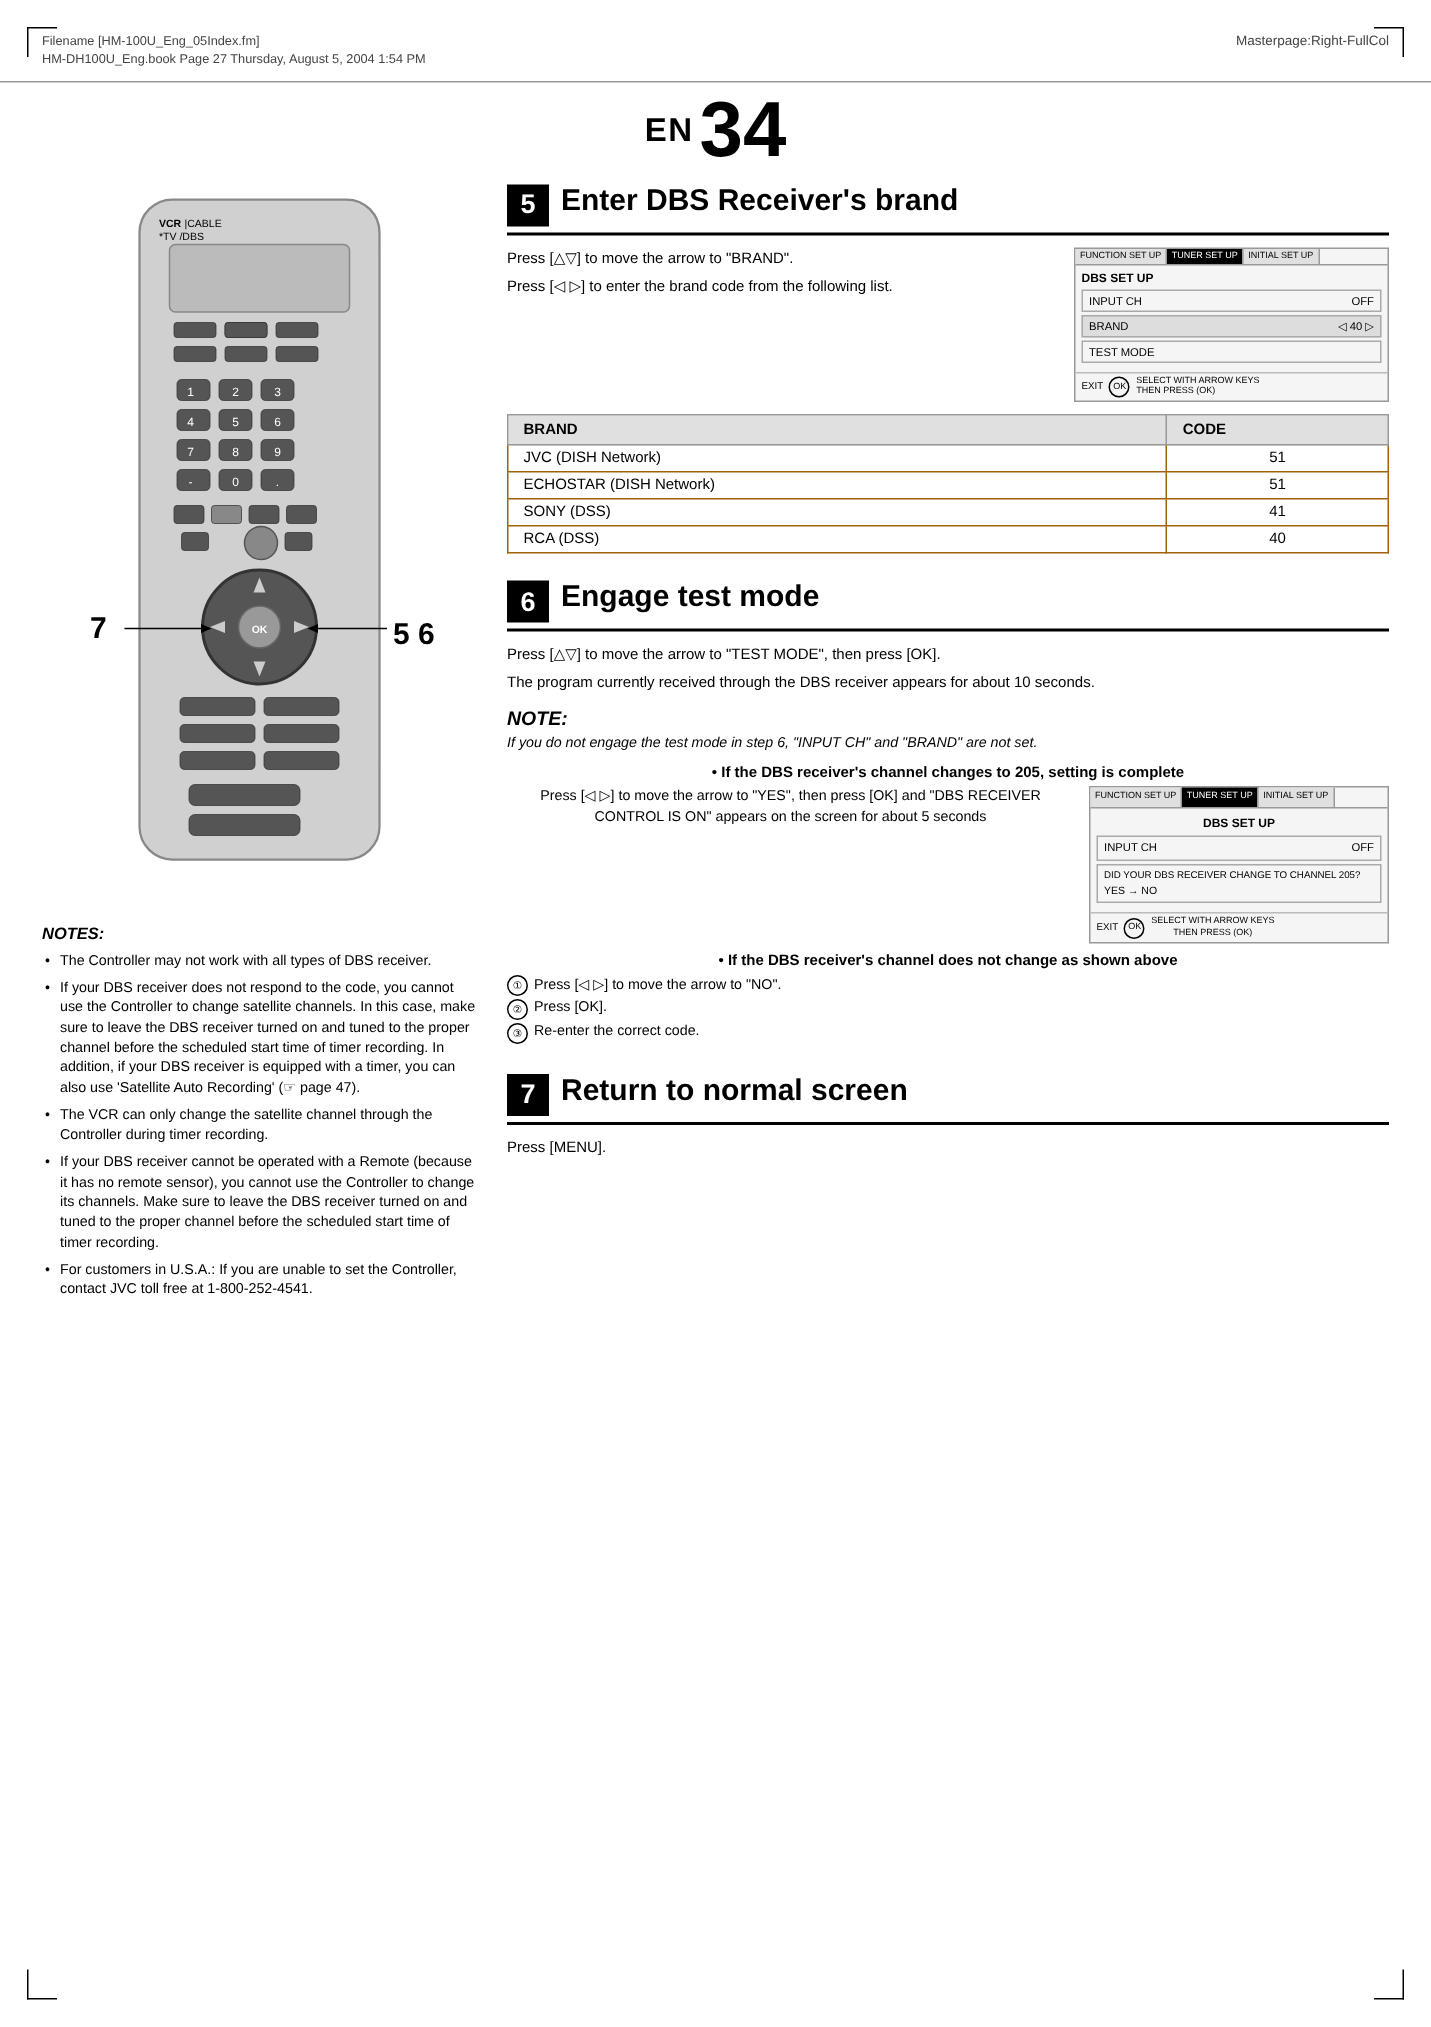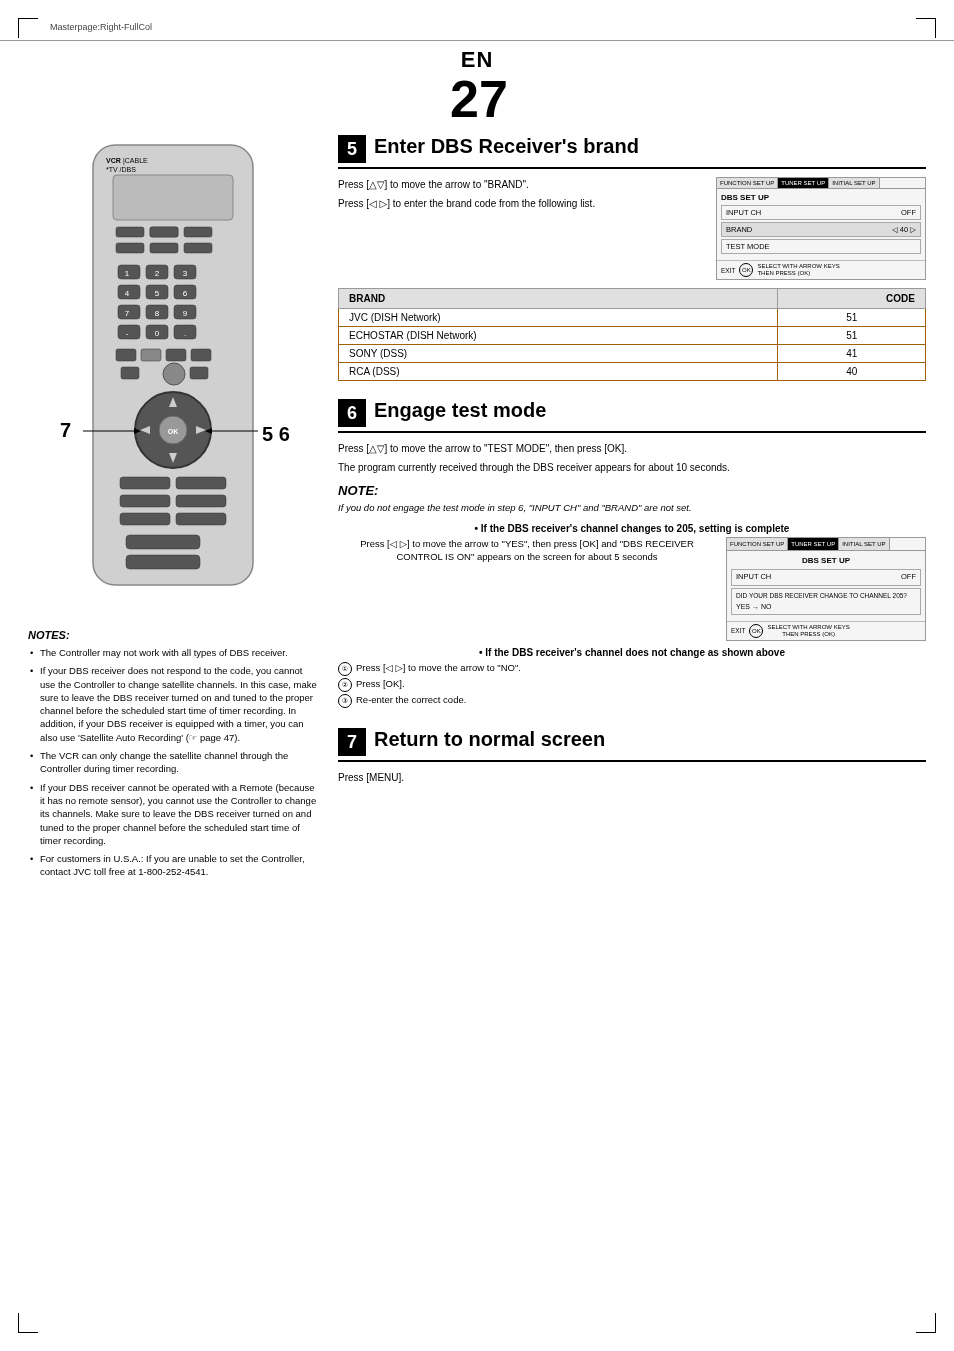--- a/index.html
+++ b/index.html
@@ -32,24 +32,23 @@
       border-bottom: 1px solid #999;
       font-size: 9px;
       color: #444;
     }
     .header-left { font-size: 8.5px; line-height: 1.4; }
     .header-right { font-size: 9px; padding-left: 22px; }
 
     
     .page-number-area {
       display: flex;
-      justify-content: space-between;
+      justify-content: center;
       align-items: center;
       padding: 6px 28px 0 28px;
-      flex-direction: column;
     }
     .en-label {
       font-size: 22px;
       font-weight: bold;
       color: #000;
       letter-spacing: 1px;
     }
     .page-num {
       font-size: 52px;
       font-weight: bold;
@@ -289,28 +288,32 @@
   </style>
 </head>
 <body>
 
 <div class="corner-mark corner-tl"></div>
 <div class="corner-mark corner-tr"></div>
 <div class="corner-mark corner-bl"></div>
 <div class="corner-mark corner-br"></div>
 
 <div class="page-header">
+  <div class="header-left">
+    <span>Filename [HM-100U_Eng_05Index.fm]</span><br>
+    <span>HM-DH100U_Eng.book  Page 27  Thursday, August 5, 2004  1:54 PM</span>
+  </div>
   <div class="header-right">
     <span>Masterpage:Right-FullCol</span>
   </div>
 </div>
 
 <div class="page-number-area">
   <span class="en-label">EN</span>
-  <span class="page-num">27</span>
+  <span class="page-num">34</span>
 </div>
 
 <div class="main-content">
 
   <div class="left-column">
 
     <div class="remote-wrapper">
       <div class="remote-svg-container">
         <svg width="270" height="480" viewBox="0 0 270 480">
 
@@ -452,21 +455,21 @@
               <span>THEN PRESS (OK)</span>
             </div>
           </div>
         </div>
       </div>
 
       <table class="brand-table">
         <thead>
           <tr>
             <th>BRAND</th>
-            <th style="text-align:right;">CODE</th>
+            <th style="text-align:left;">CODE</th>
           </tr>
         </thead>
         <tbody>
           <tr>
             <td>JVC (DISH Network)</td>
             <td>51</td>
           </tr>
           <tr>
             <td>ECHOSTAR (DISH Network)</td>
             <td>51</td>

